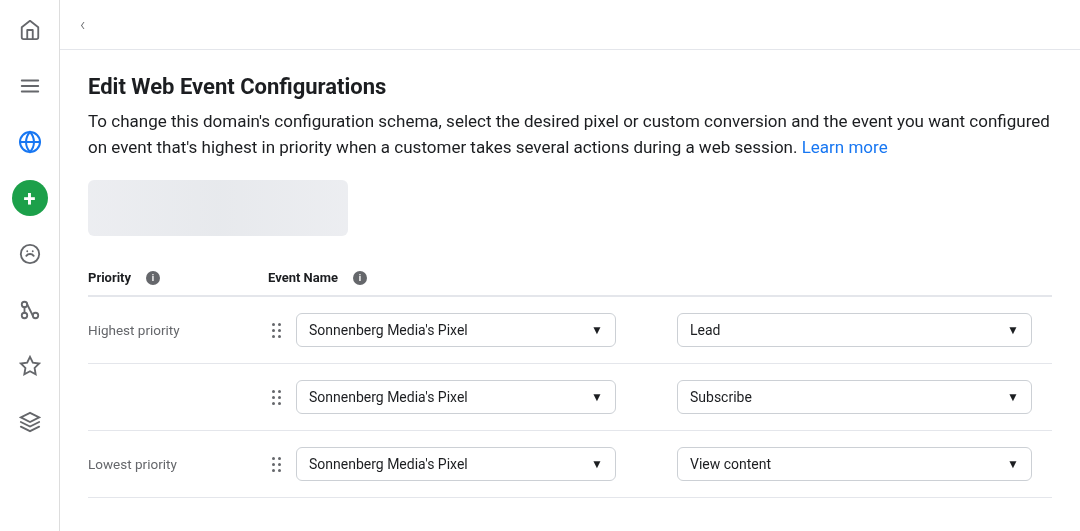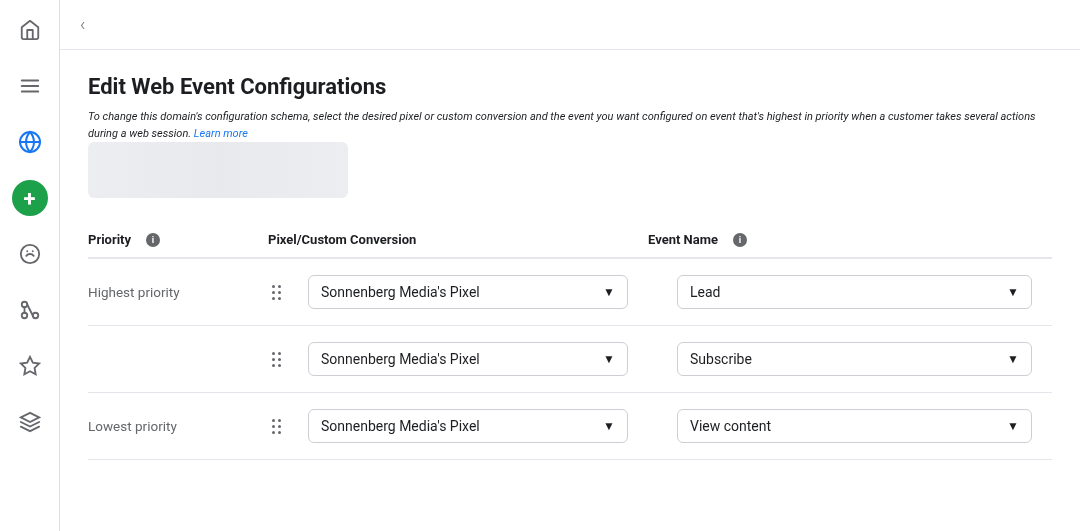--- a/index.html
+++ b/index.html
@@ -83,24 +83,24 @@
       padding: 24px 28px;
       overflow-y: auto;
     }
 
     .page-title {
       font-size: 22px;
       font-weight: 700;
       margin-bottom: 10px;
     }
     .page-desc {
-      font-size: 11px;
+      font-size: 17px;
       color: #1c1e21;
       line-height: 1.5;
-      font-style: italic;
+      margin-bottom: 20px;
     }
     .learn-more {
       color: #1877f2;
       text-decoration: none;
       cursor: pointer;
     }
 
     
     .image-placeholder {
       width: 260px;
@@ -148,21 +148,21 @@
       align-items: center;
       border-bottom: 1px solid #e4e6eb;
     }
     .priority-label {
       font-size: 13.5px;
       color: #65676b;
     }
     .row-controls {
       display: flex;
       align-items: center;
-      gap: 23px;
+      gap: 11px;
     }
     .drag-dots {
       display: grid;
       grid-template-columns: 3px 3px;
       gap: 3px;
       cursor: grab;
       padding: 4px;
     }
     .drag-dots span {
       display: block;
@@ -271,23 +271,20 @@
     </p>
 
     <div class="image-placeholder"></div>
 
     <div class="table-header">
       <div class="col-header">
         <span>Priority</span>
         <span class="info-icon">i</span>
       </div>
       <div class="col-header">
-        <span>Pixel/Custom Conversion</span>
-      </div>
-      <div class="col-header">
         <span>Event Name</span>
         <span class="info-icon">i</span>
       </div>
     </div>
 
     <div class="table-row">
       <div class="priority-label">Highest priority</div>
       <div class="row-controls">
         <div class="drag-dots">
           <span></span>

